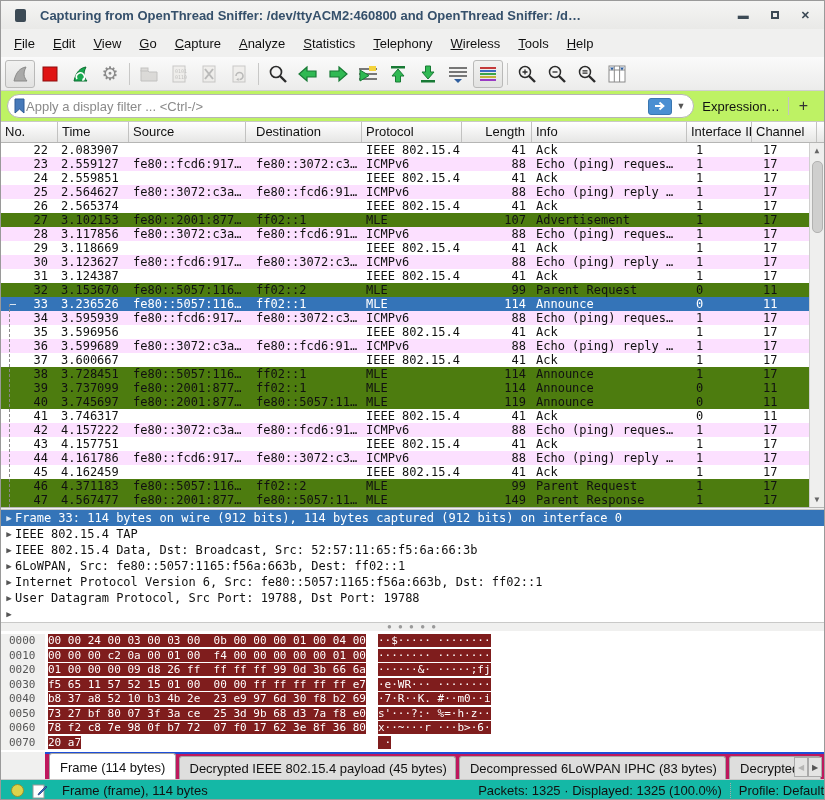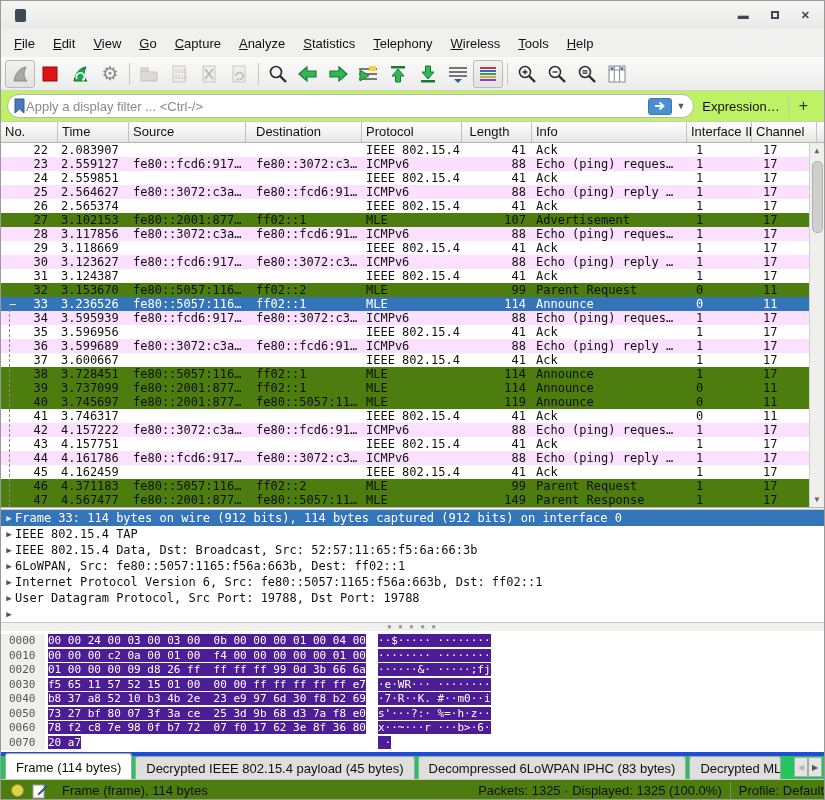--- a/index.html
+++ b/index.html
@@ -75,47 +75,48 @@
   .drow { height:16px; line-height:16px; display:flex; white-space:nowrap; color:#111; }
   .drow .tri { width:14px; text-align:center; color:#555; font-size:9px; flex:none; padding-left:2px; }
   .drow.selected { background:#3474b8; color:#fff; }
   .drow.selected .tri { color:#dce8f4; }
 
   
   #hexpane { height:121px; flex:none; background:#fff; font-family:"DejaVu Sans Mono", monospace; font-size:11px; overflow:hidden; padding-top:3px; }
   .hrow { height:14.5px; line-height:14.5px; display:flex; white-space:pre; }
   .h-off { width:44px; flex:none; background:#f0f0ef; color:#555; padding-left:8px; }
   .h-hex { margin-left:3px; width:330px; flex:none; }
-  .h-hex span, .h-asc span { background:#4c1d95; color:#fff; }
+  .h-hex span, .h-asc span { background:#7f1d1d; color:#fff; }
   .h-asc { flex:none; }
 
   
-  #bytetabs { height:27px; flex:none; background:#22c55e; border-top:4px solid #1d4ed8; display:flex; align-items:flex-end; padding:0 0 0 4px; position:relative; }
+  #bytetabs { height:27px; flex:none; background:#be185d; border-top:2px solid #1d4ed8; display:flex; align-items:flex-end; padding:0 0 0 4px; position:relative;margin-left:44px; }
   .btab { font-size:13px; color:#111; background:#dededd; border:1px solid #a5a5a4; border-bottom:none; border-radius:3px 3px 0 0; padding:4px 10px 4px 10px; margin-right:3px; height:23px; white-space:nowrap; overflow:hidden; }
   .btab.active { background:#fff; height:26px; padding-top:6px; font-size:13px; }
   .btab.truncated { max-width:92px; }
   .tab-arrows { position:absolute; right:2px; bottom:2px; display:flex; }
   .tab-arrow { width:14px; height:20px; border:1px solid #aaa; background:#e4e4e3; color:#555; font-size:8px; display:flex; align-items:center; justify-content:center; }
   .tab-arrow.disabled { color:#b5b5b4; }
 
   
-  #statusbar { height:22px; flex:none; background:#4d7c0f; border-top:1px solid #c9c9c8; display:flex; align-items:center; font-size:13px; color:#111; }
+  #statusbar { height:22px; flex:none; background:#14b8a6; border-top:1px solid #c9c9c8; display:flex; align-items:center; font-size:13px; color:#111; }
   #expert-dot { width:13px; height:13px; border-radius:50%; background:#ddd34b; border:1px solid #97902f; margin:0 8px 0 10px; }
   .st-sep { border-left:1px dotted #aaa; height:15px; margin:0 8px; }
   #status-left { margin-left:14px; }
   #status-mid { margin-left:auto; }
   #status-right { }
 </style>
 </head>
 <body>
 
 <div id="window">
 
   <div id="titlebar">
     <div id="win-icon"></div>
+    <div id="title-text">Capturing from OpenThread Sniffer: /dev/ttyACM2:460800 and OpenThread Sniffer: /d…</div>
     <div class="win-ctrls">
       <span class="win-btn">▬</span>
       <span class="win-btn"><span class="sq"></span></span>
       <span class="win-btn">✕</span>
     </div>
   </div>
 
   <div id="menubar">
       <span class="menu-item"><u>F</u>ile</span>
       <span class="menu-item"><u>E</u>dit</span>
@@ -282,21 +283,21 @@
     <div class="vline"></div>
     <span id="add-filter-btn">+</span>
   </div>
 
   <div id="pl-header">
       <div class="hcell c-no" style="text-align: left; padding-left: 4px; padding-right: 8px;">No.</div>
       <div class="hcell c-time" style="text-align: left; padding-left: 4px; padding-right: 0px;">Time</div>
       <div class="hcell c-src" style="text-align: left; padding-left: 4px; padding-right: 0px;">Source</div>
       <div class="hcell c-dst" style="text-align: left; padding-left: 4px; padding-right: 0px;">Destination</div>
       <div class="hcell c-proto" style="text-align: left; padding-left: 4px; padding-right: 0px;">Protocol</div>
-      <div class="hcell c-len" style="text-align: center; padding-left: 4px; padding-right: 18px;">Length</div>
+      <div class="hcell c-len" style="text-align: right; padding-left: 4px; padding-right: 6px;">Length</div>
       <div class="hcell c-info" style="text-align: left; padding-left: 4px; padding-right: 0px;">Info</div>
       <div class="hcell c-iface" style="text-align: left; padding-left: 4px; padding-right: 0px;">Interface ID</div>
       <div class="hcell c-chan" style="text-align: left; padding-left: 4px; padding-right: 0px;">Channel</div>
     </div>
 
   <div id="packet-list">
     <div class="prow">
         <div class="pcell c-no">22</div>
         <div class="pcell c-time">2.083907</div>
         <div class="pcell c-src"></div>

